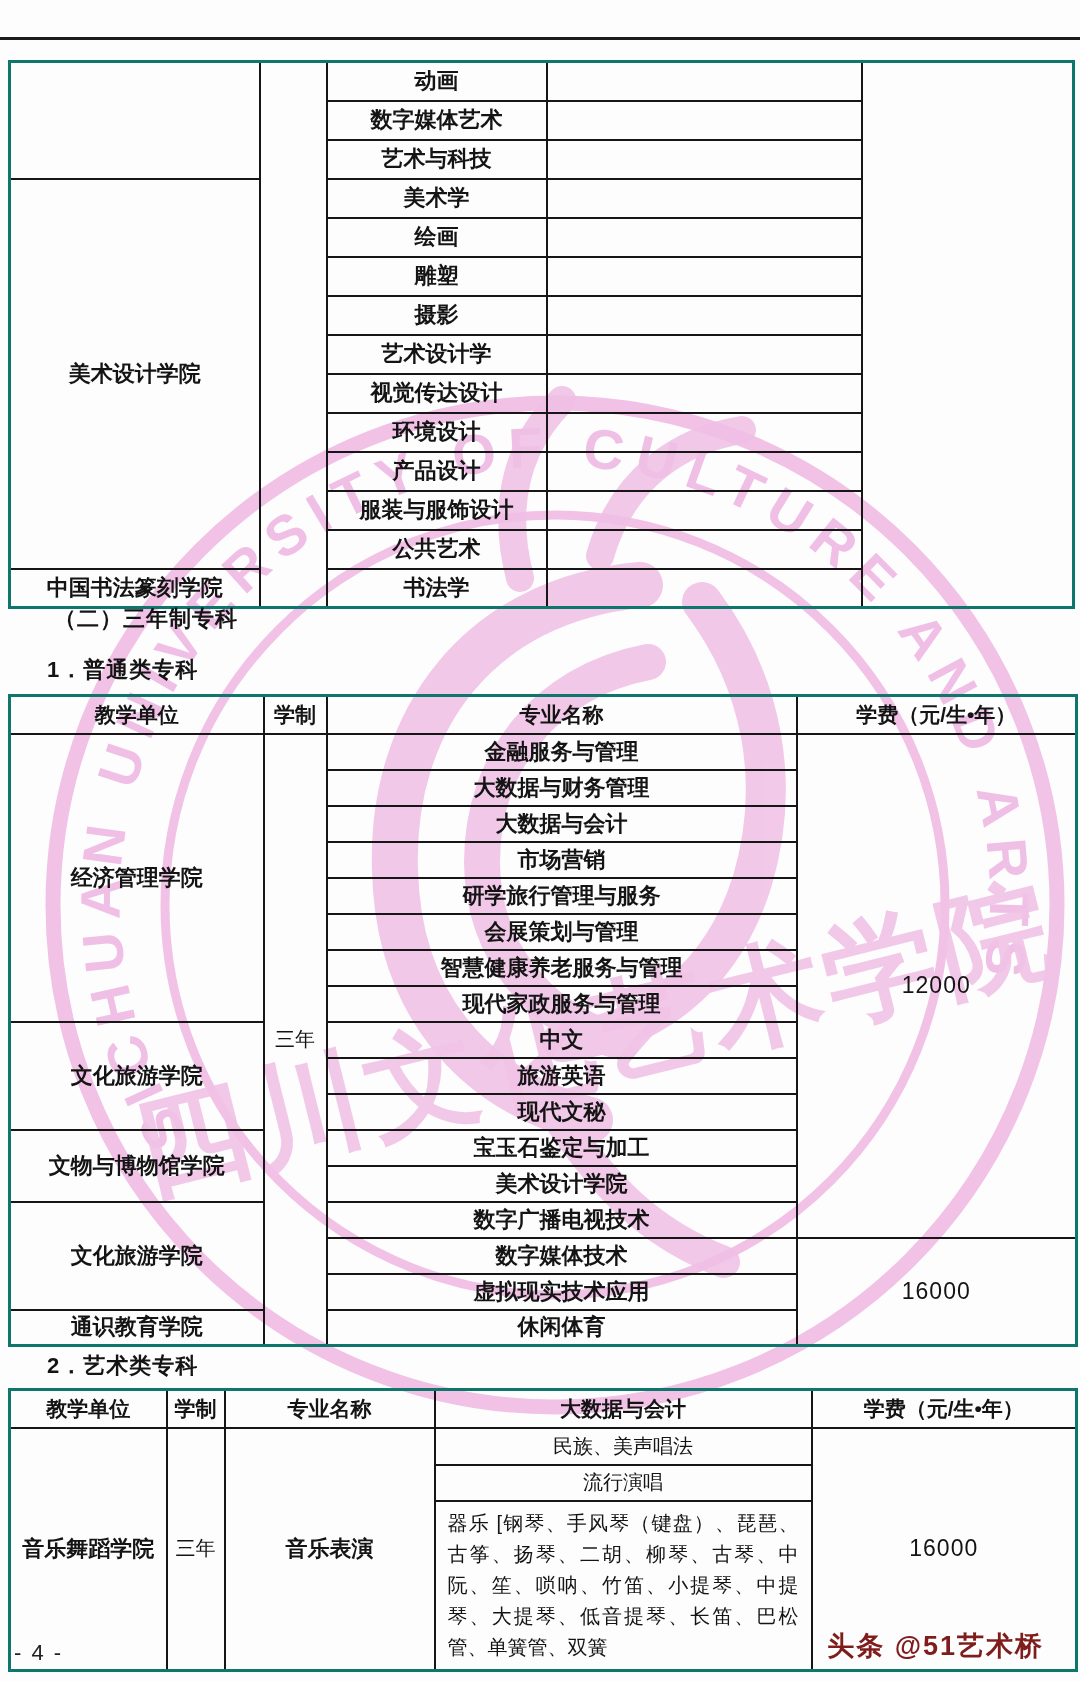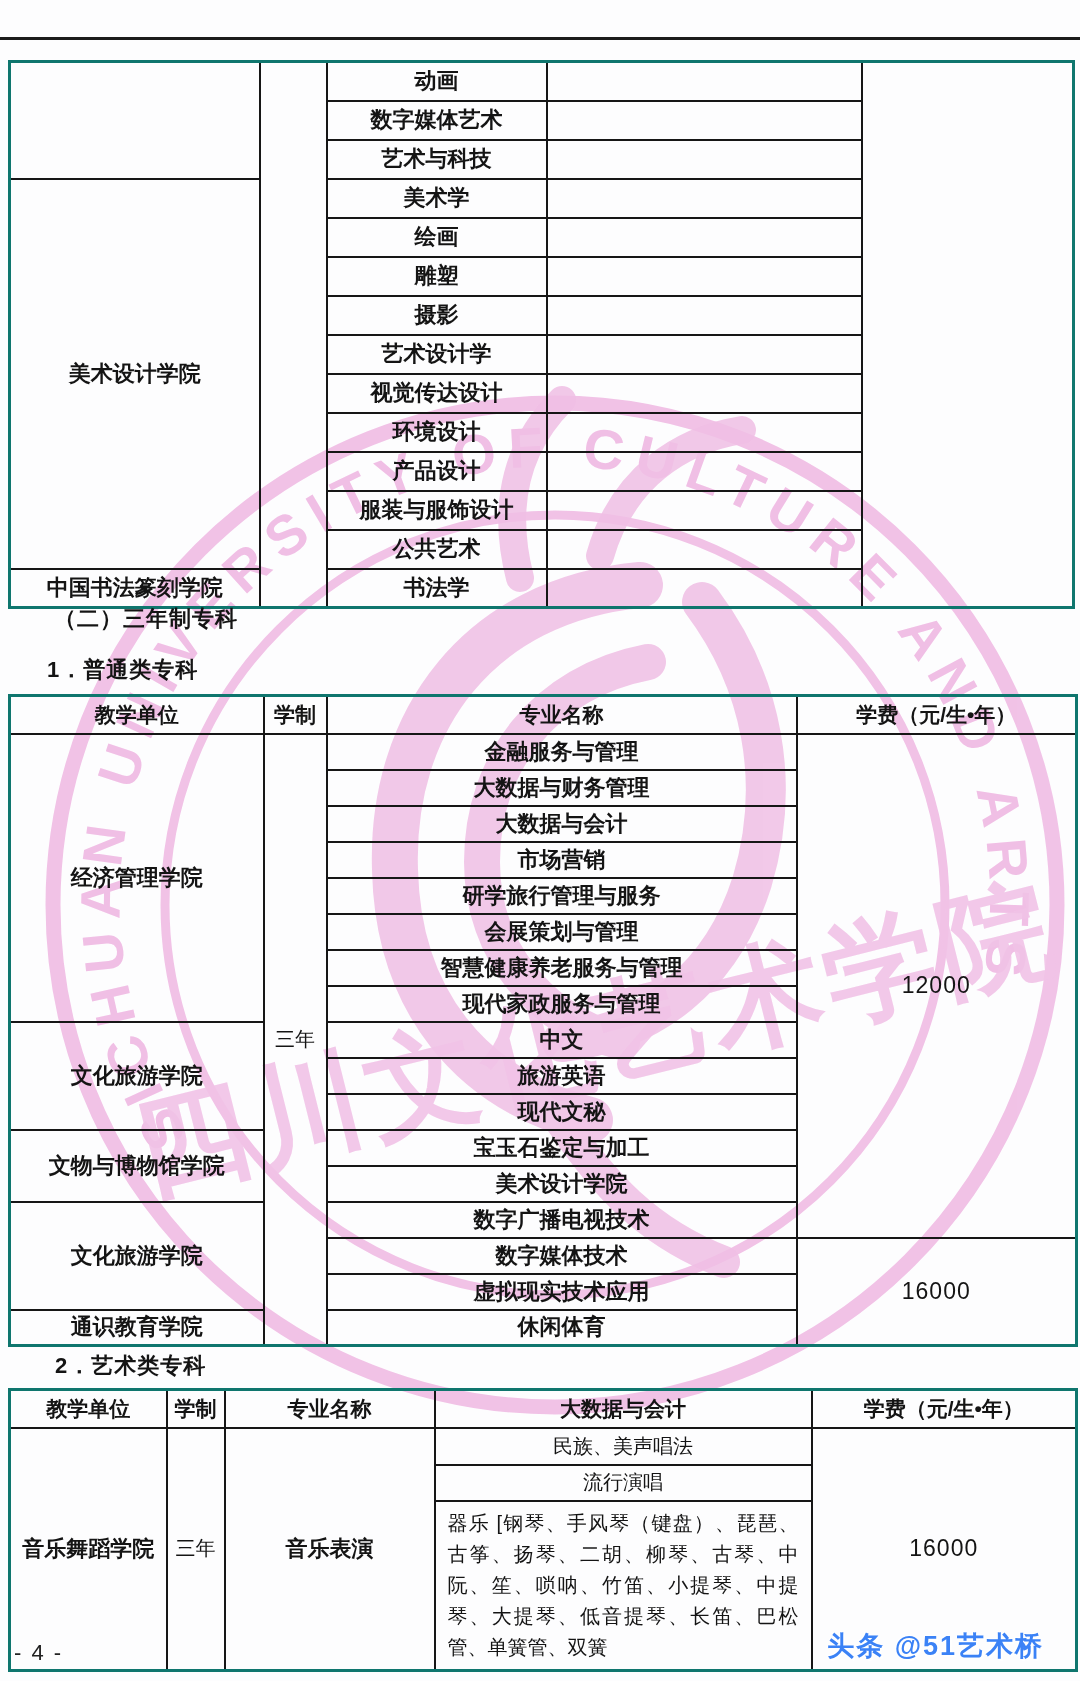--- a/index.html
+++ b/index.html
@@ -48,26 +48,26 @@
   #t1 tr{height:39px;}
   #t2{left:8px;top:694px;width:1067px;}
   #t2 tr{height:36px;}
   #t2 tr.head{height:38px;}
   #t3{left:8px;top:1388px;width:1067px;}
   #t3 tr.head{height:38px;}
   
   .sec-heading{position:absolute;z-index:2;font-size:22px;font-weight:bold;letter-spacing:1px;}
   #h-junior{left:54px;top:604px;}
   #h-general{left:47px;top:655px;}
-  #h-art{left:55px;top:1351px;}
+  #h-art{left:47px;top:1351px;}
   
   .credit{
     position:absolute;right:36px;top:1628px;z-index:2;
     font-size:27px;font-weight:bold;letter-spacing:2px;
-    color:#3b82f6;
+    color:#7f1d1d;
     text-shadow:2px 2px 0 #ffffff,-1px -1px 0 #ffffff;
   }
   .pagenum{
     position:absolute;left:14px;top:1640px;z-index:2;
     font-size:22px;font-weight:normal;color:#222;letter-spacing:2px;
   }
 </style>
 </head>
 <body>
 

